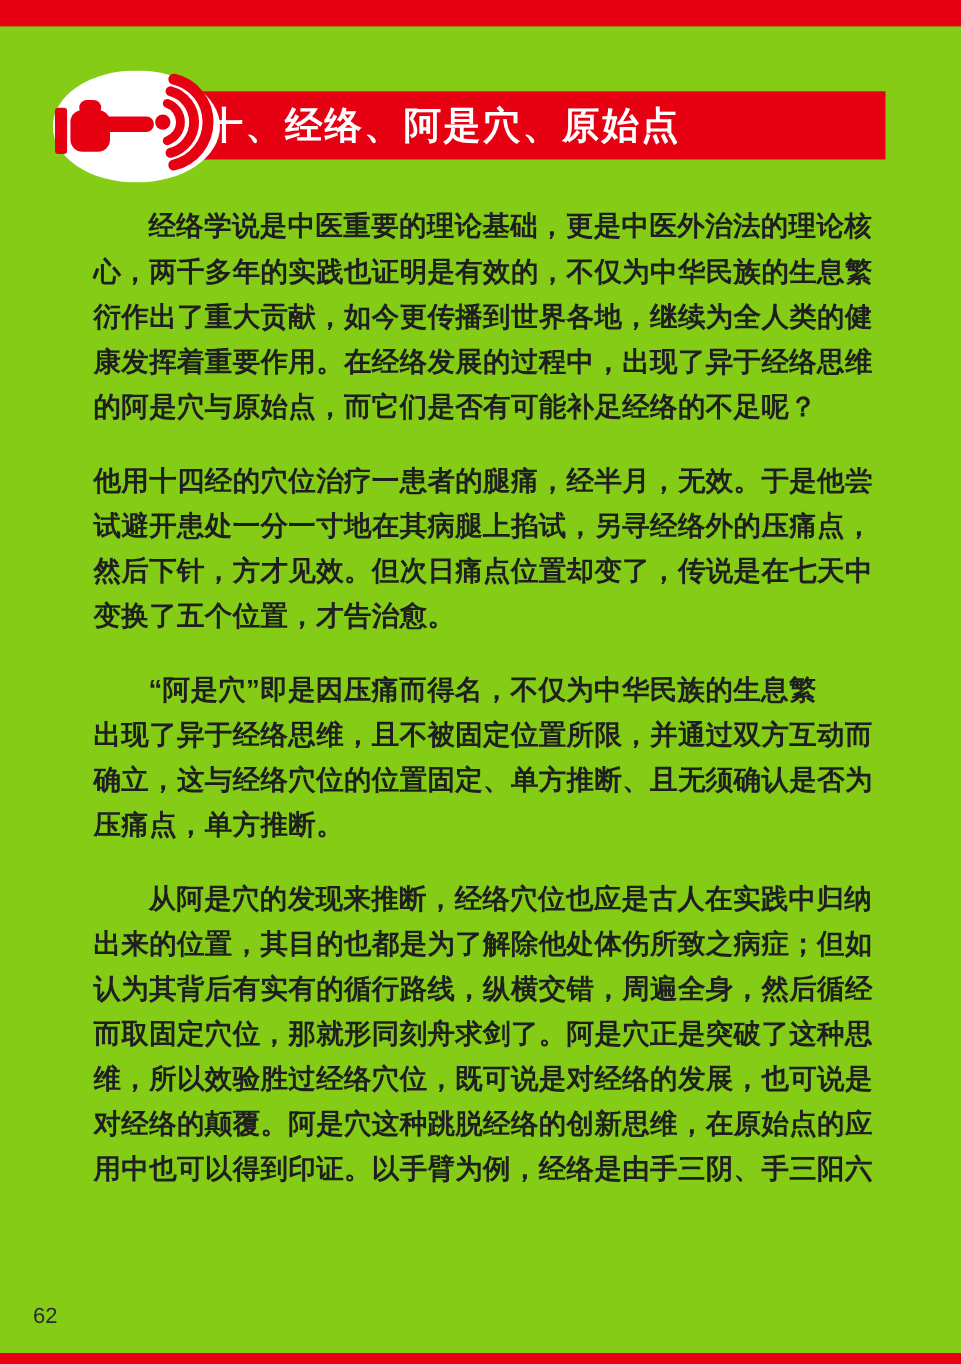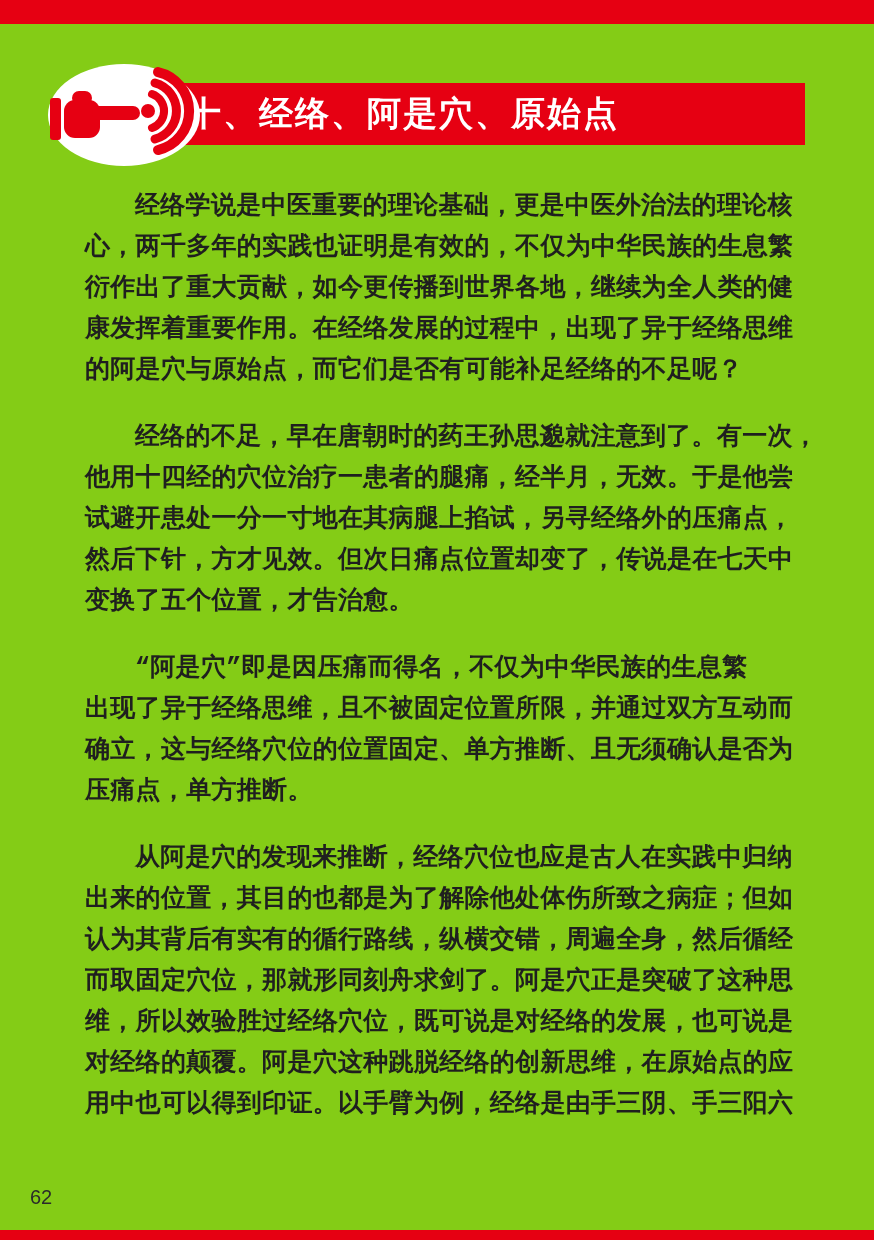--- a/index.html
+++ b/index.html
@@ -50,21 +50,21 @@
   }
   .content {
     position: absolute;
     left: 85px; top: 186px;
     width: 710px;
     color: #1f1f1f;
     font-size: 25px;
     font-weight: 600;
     letter-spacing: 0.3px;
   }
-  .para { margin: 0 0 26px 0; font-family: Liberation Mono, monospace; }
+  .para { margin: 0 0 26px 0; }
   .para:last-child { margin-bottom: 0; }
   .line {
     height: 41px;
     line-height: 41px;
     white-space: nowrap;
   }
   .line.first { text-indent: 2em; }
   .page-number {
     position: absolute;
     left: 30px; top: 1186px;
@@ -105,21 +105,20 @@
 
   <div class="content" id="article-body">
       <div class="para">
         <div class="line first">经络学说是中医重要的理论基础，更是中医外治法的理论核</div>
         <div class="line">心，两千多年的实践也证明是有效的，不仅为中华民族的生息繁</div>
         <div class="line">衍作出了重大贡献，如今更传播到世界各地，继续为全人类的健</div>
         <div class="line">康发挥着重要作用。在经络发展的过程中，出现了异于经络思维</div>
         <div class="line">的阿是穴与原始点，而它们是否有可能补足经络的不足呢？</div>
       </div>
       <div class="para">
-        <div class="line first">经络的不足，早在唐朝时的药王孙思邈就注意到了。有一次，</div>
         <div class="line">他用十四经的穴位治疗一患者的腿痛，经半月，无效。于是他尝</div>
         <div class="line">试避开患处一分一寸地在其病腿上掐试，另寻经络外的压痛点，</div>
         <div class="line">然后下针，方才见效。但次日痛点位置却变了，传说是在七天中</div>
         <div class="line">变换了五个位置，才告治愈。</div>
       </div>
       <div class="para">
         <div class="line first">“阿是穴”即是因压痛而得名，不仅为中华民族的生息繁</div>
         <div class="line">出现了异于经络思维，且不被固定位置所限，并通过双方互动而</div>
         <div class="line">确立，这与经络穴位的位置固定、单方推断、且无须确认是否为</div>
         <div class="line">压痛点，单方推断。</div>

